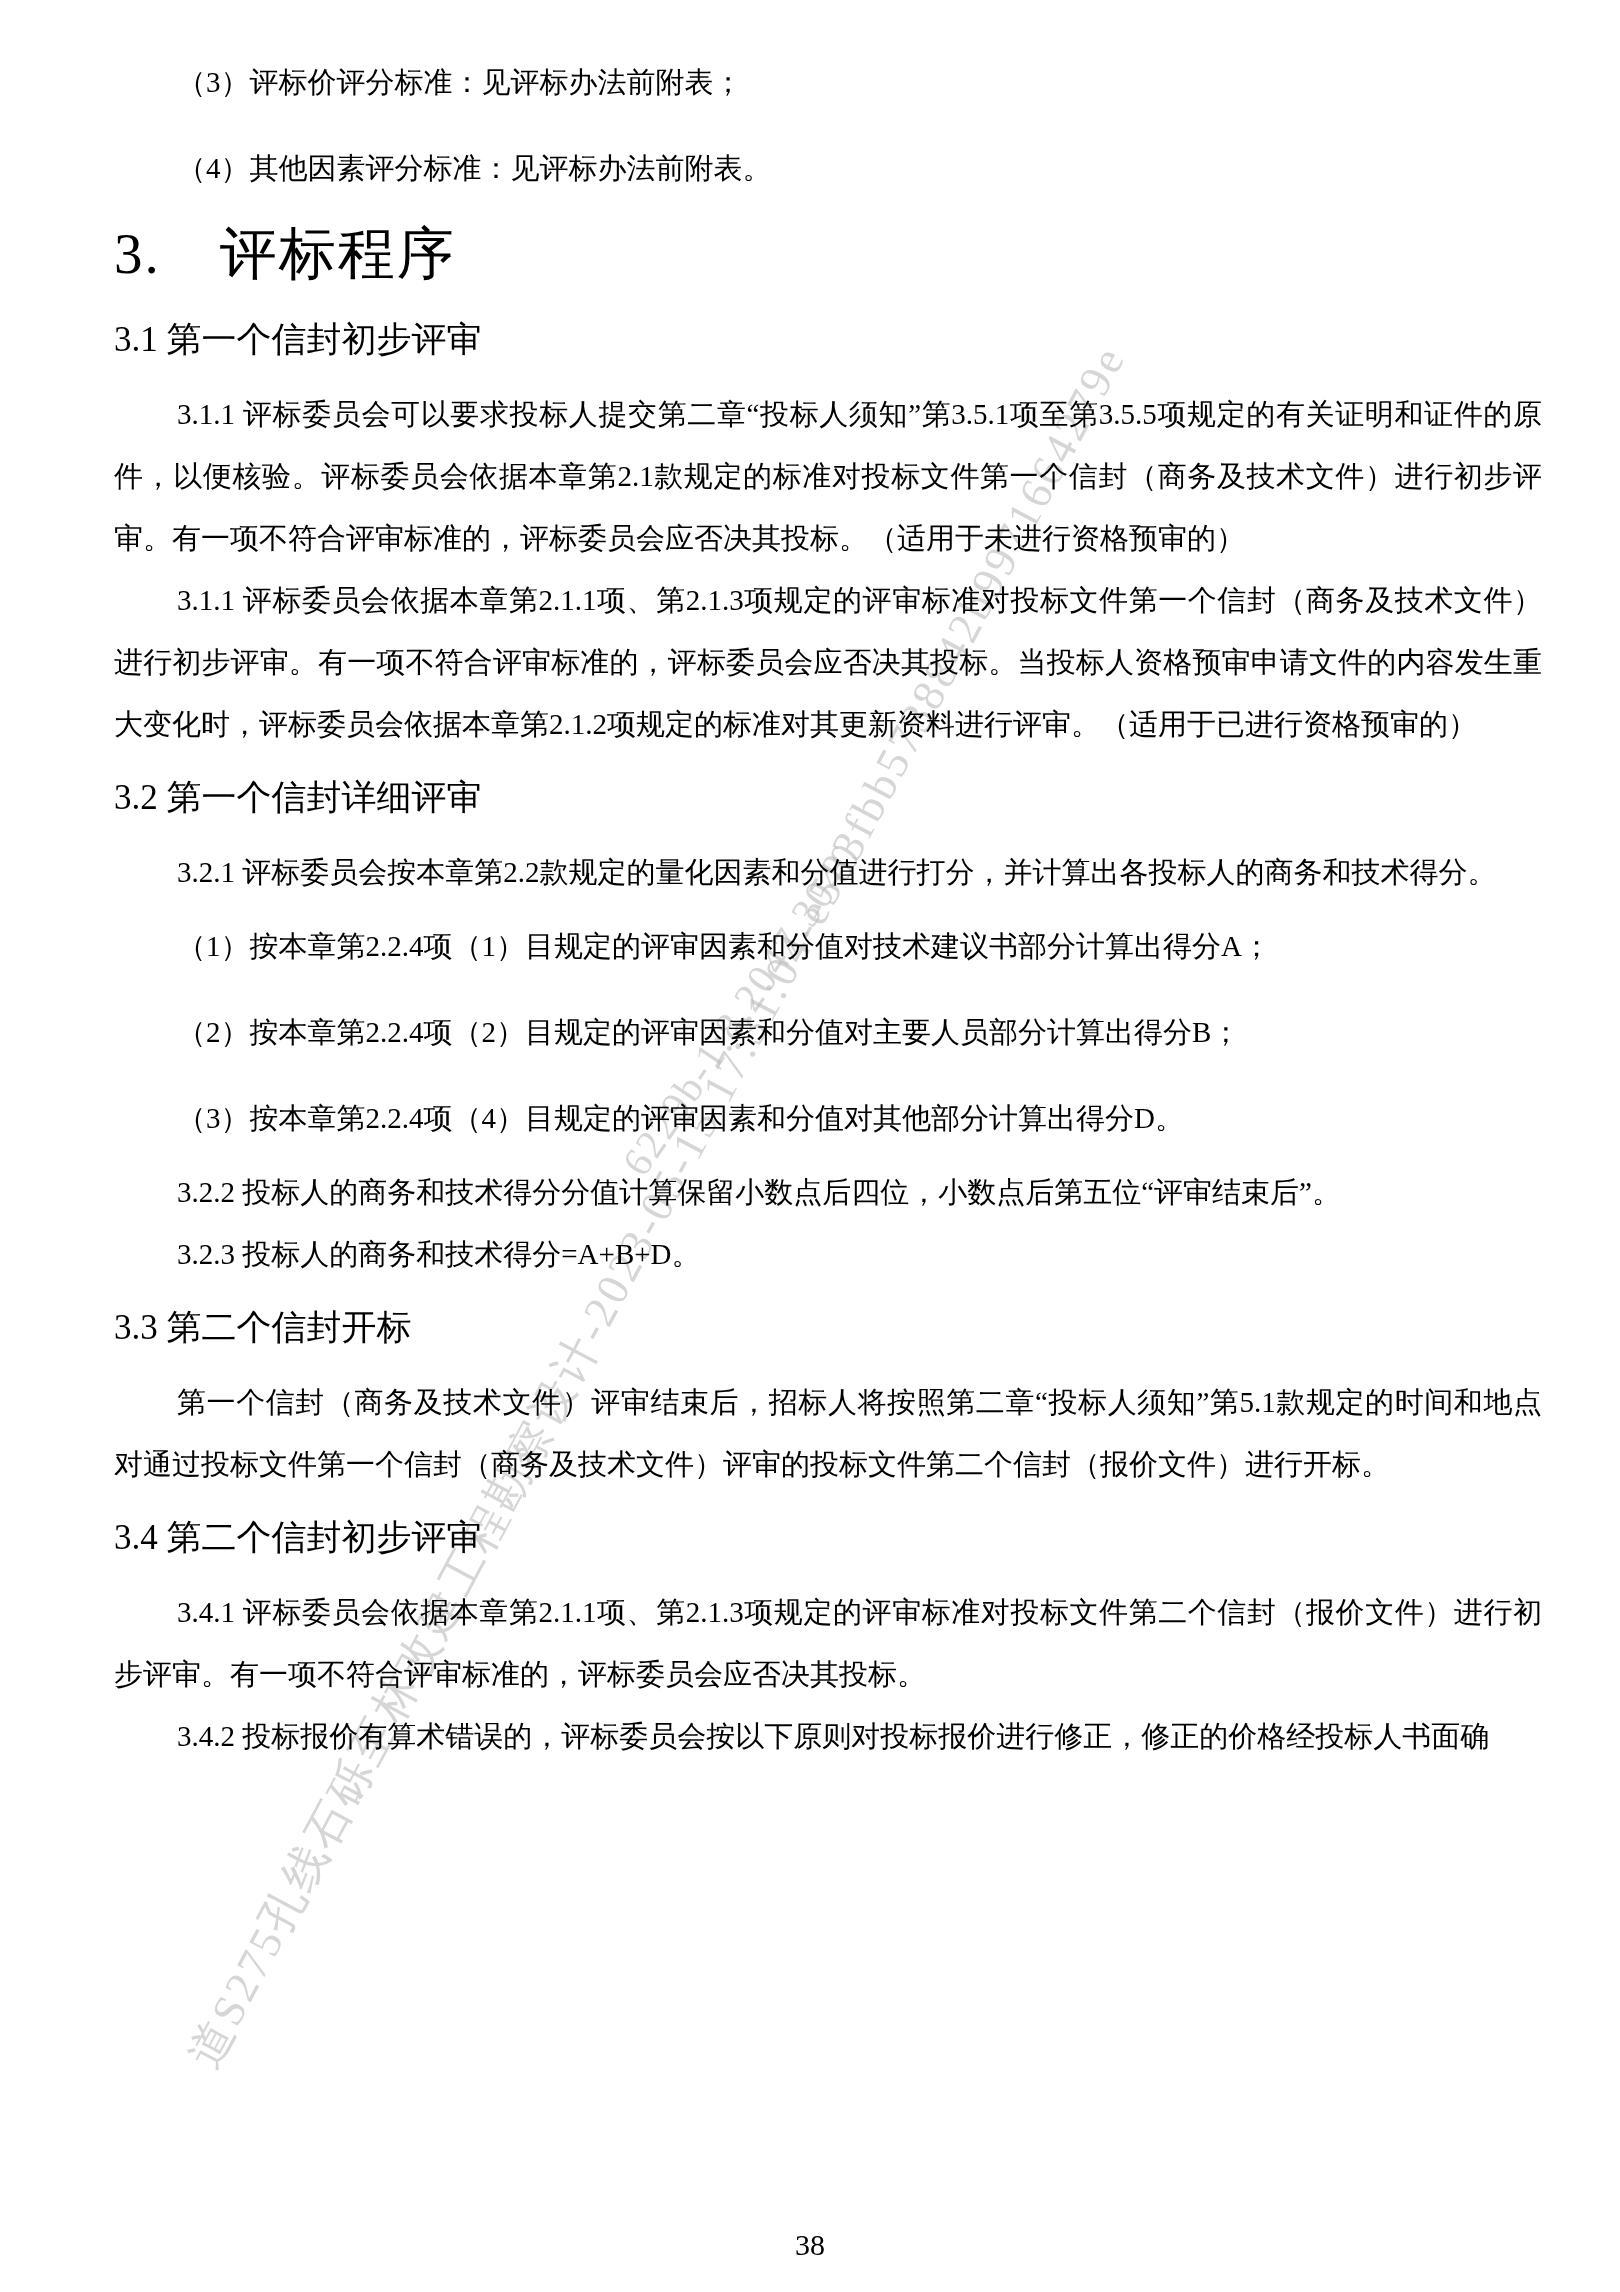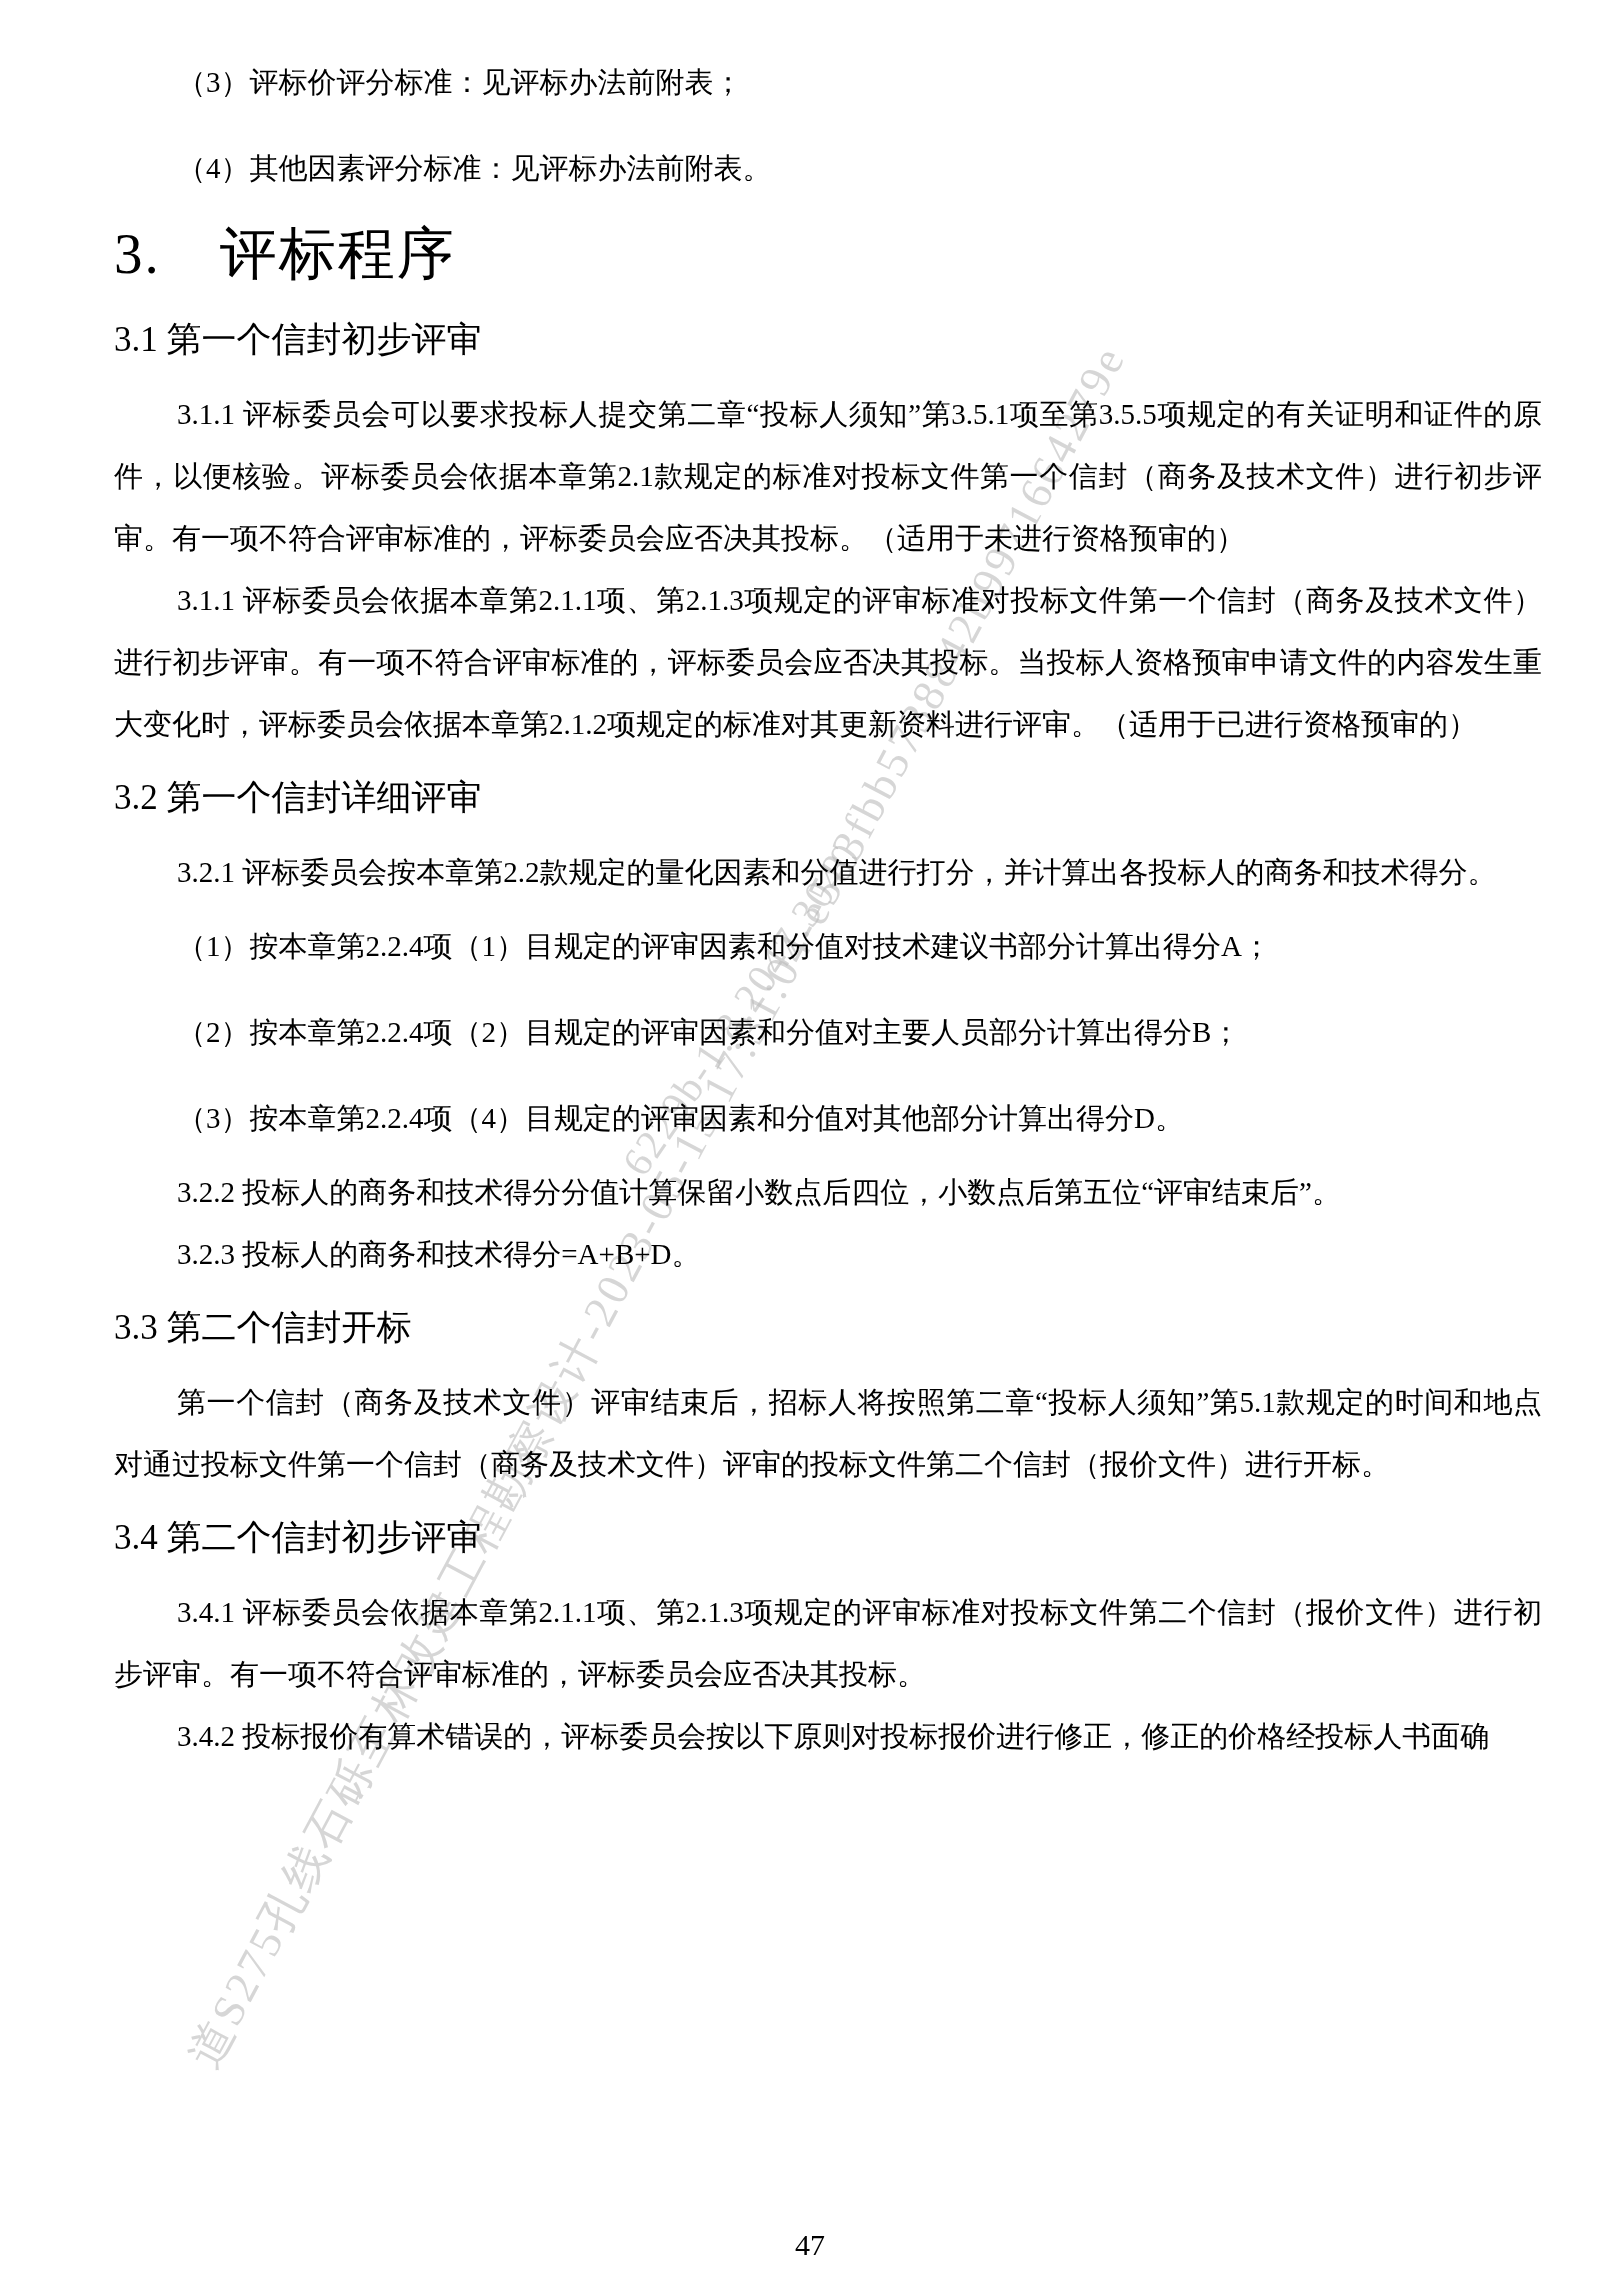--- a/index.html
+++ b/index.html
@@ -57,16 +57,16 @@
     <div class="indent">（3）按本章第2.2.4项（4）目规定的评审因素和分值对其他部分计算出得分D。</div>
     <div class="para">3.2.2 投标人的商务和技术得分分值计算保留小数点后四位，小数点后第五位“评审结束后”。</div>
     <div class="para">3.2.3 投标人的商务和技术得分=A+B+D。</div>
     <div class="h2">3.3 第二个信封开标</div>
     <div class="para">第一个信封（商务及技术文件）评审结束后，招标人将按照第二章“投标人须知”第5.1款规定的时间和地点对通过投标文件第一个信封（商务及技术文件）评审的投标文件第二个信封（报价文件）进行开标。</div>
     <div class="h2">3.4 第二个信封初步评审</div>
     <div class="para">3.4.1 评标委员会依据本章第2.1.1项、第2.1.3项规定的评审标准对投标文件第二个信封（报价文件）进行初步评审。有一项不符合评审标准的，评标委员会应否决其投标。</div>
     <div class="para">3.4.2 投标报价有算术错误的，评标委员会按以下原则对投标报价进行修正，修正的价格经投标人书面确</div>
   </div>
 
-  <div class="pagenum">47</div>
+  <div class="pagenum">38</div>
 
 </div>
 
 
 </body></html>

